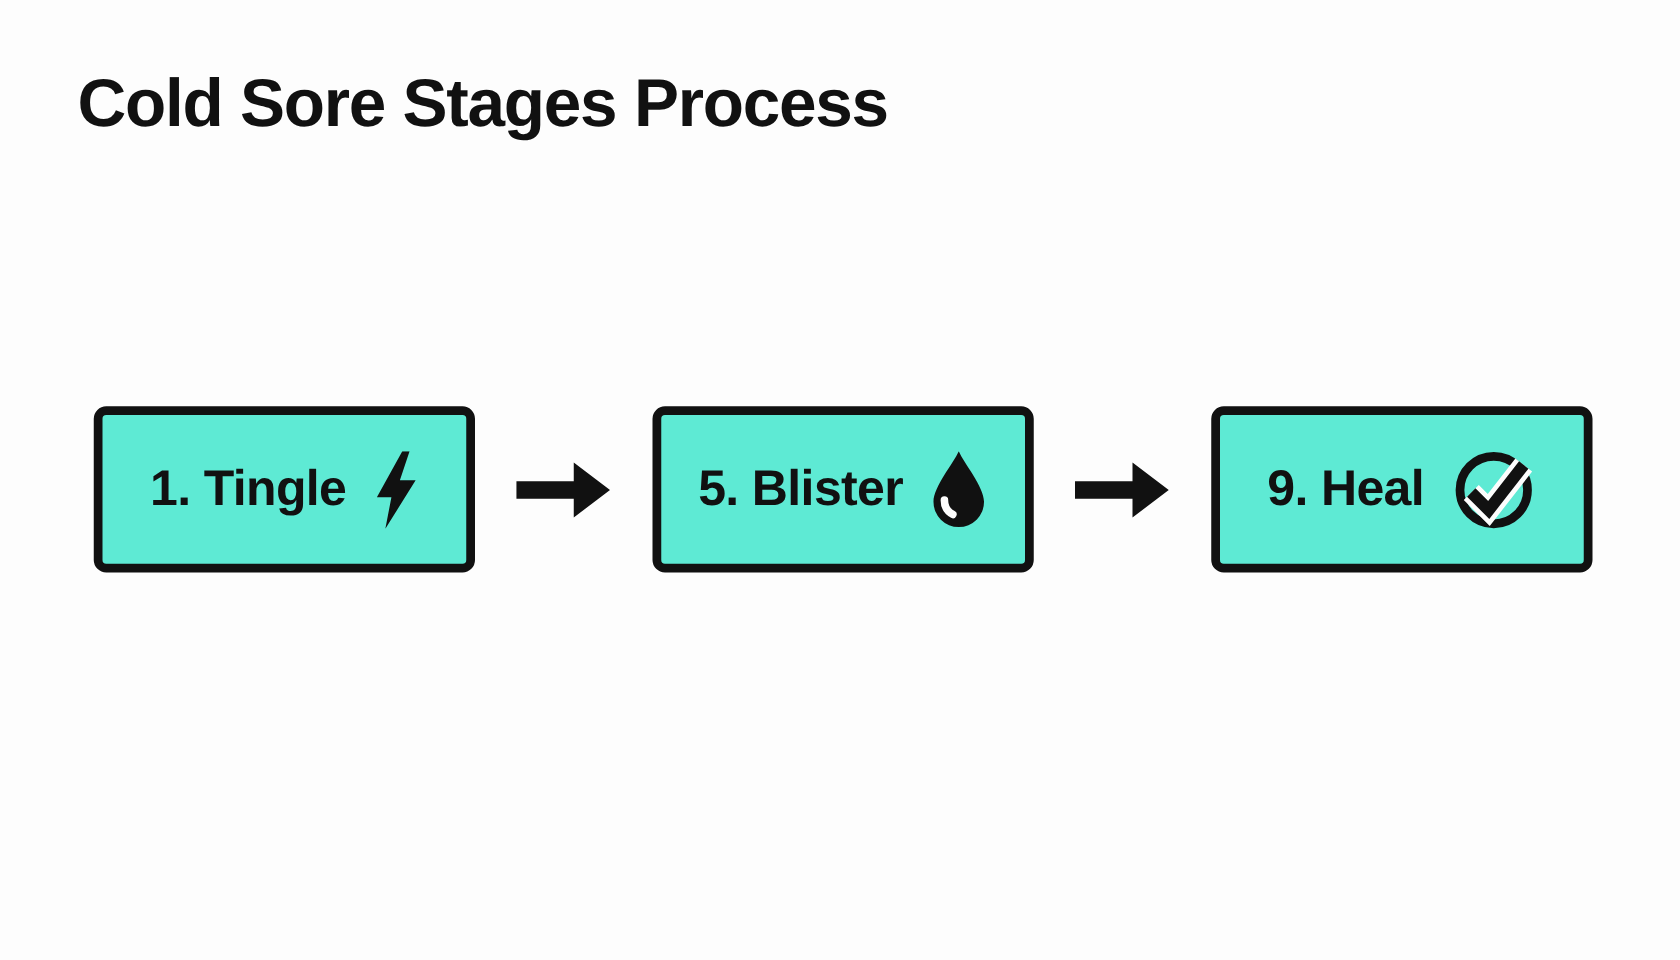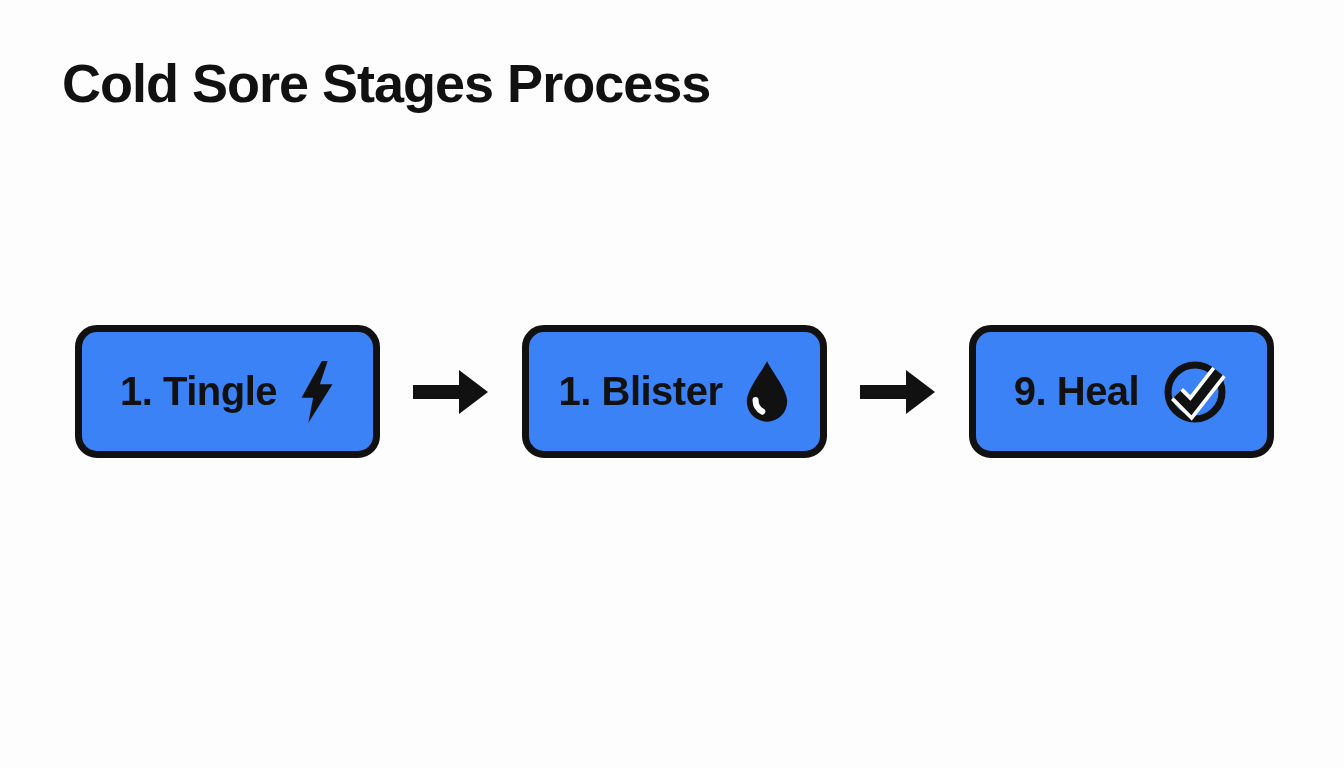--- a/index.html
+++ b/index.html
@@ -32,23 +32,23 @@
     position: absolute;
     left: 75px;
     top: 325px;
     display: flex;
     align-items: center;
   }
   .stage-box {
     box-sizing: border-box;
     width: 305px;
     height: 133px;
-    background: #3b82f6;
+    background: #5eead4;
     border: 7px solid #111111;
-    border-radius: 22px;
+    border-radius: 10px;
     display: flex;
     align-items: center;
     justify-content: center;
     gap: 22px;
   }
   .stage-label {
     font-size: 40px;
     font-weight: 700;
     color: #111111;
     letter-spacing: -0.5px;
@@ -83,21 +83,21 @@
       </span>
     </div>
 
     <span class="connector">
       <svg width="76" height="48" viewBox="0 0 76 48" aria-hidden="true">
         <polygon points="0,17 46,17 46,2 75,24 46,46 46,31 0,31" fill="#111111"></polygon>
       </svg>
     </span>
 
     <div class="stage-box">
-      <span class="stage-label">1. Blister</span>
+      <span class="stage-label">5. Blister</span>
       <span class="stage-icon">
         <svg width="46" height="62" viewBox="0 0 34 46" aria-hidden="true">
           <path d="M17 0 C14 7 2 21 2 30 a15 15 0 0 0 30 0 C32 21 20 7 17 0 Z" fill="#111111"></path>
           <path d="M8.5 29 a9.5 9.5 0 0 0 5 8.5" stroke="#fdfdfd" stroke-width="4.5" fill="none" stroke-linecap="round"></path>
         </svg>
       </span>
     </div>
 
     <span class="connector">
       <svg width="76" height="48" viewBox="0 0 76 48" aria-hidden="true">

